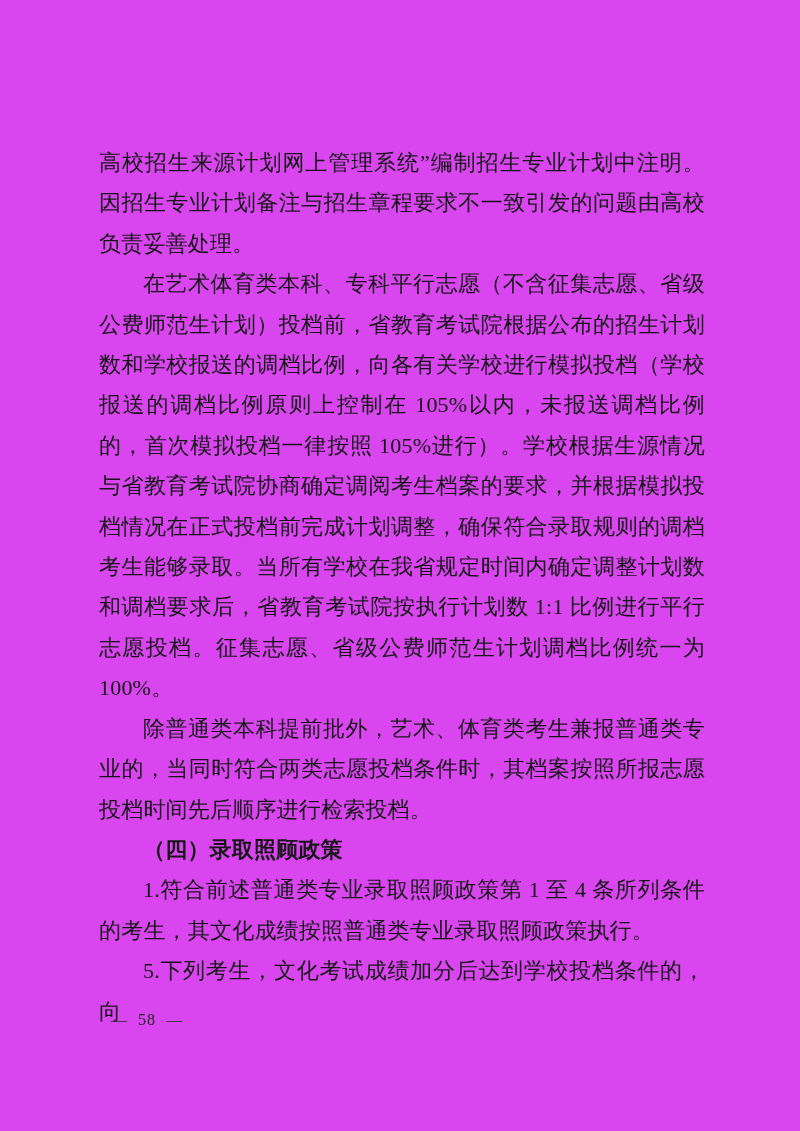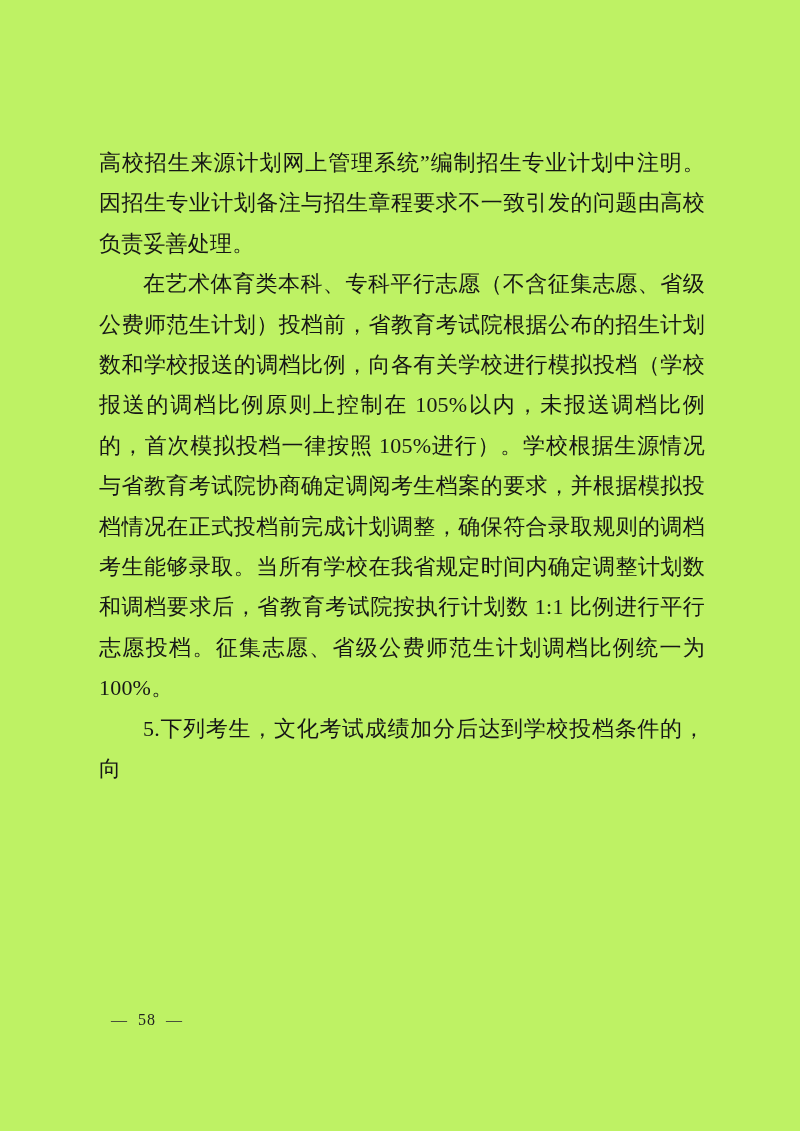--- a/index.html
+++ b/index.html
@@ -4,21 +4,21 @@
 <style>
   html, body {
     margin: 0;
     padding: 0;
     background: #ffffff;
   }
   .page {
     position: relative;
     width: 800px;
     height: 1131px;
-    background: #bef264;
+    background: #d946ef;
     overflow: hidden;
     font-family: "Liberation Serif", serif;
   }
   .text-block {
     position: absolute;
     left: 99px;
     top: 143px;
     width: 606px;
     font-size: 22px;
     line-height: 40.4px;
@@ -55,18 +55,21 @@
   }
 </style>
 </head>
 <body>
 
 <div class="page">
 
   <div class="text-block">
     <p>高校招生来源计划网上管理系统”编制招生专业计划中注明。因招生专业计划备注与招生章程要求不一致引发的问题由高校负责妥善处理。</p>
     <p class="indent">在艺术体育类本科、专科平行志愿（不含征集志愿、省级公费师范生计划）投档前，省教育考试院根据公布的招生计划数和学校报送的调档比例，向各有关学校进行模拟投档（学校报送的调档比例原则上控制在 105%以内，未报送调档比例的，首次模拟投档一律按照 105%进行）。学校根据生源情况与省教育考试院协商确定调阅考生档案的要求，并根据模拟投档情况在正式投档前完成计划调整，确保符合录取规则的调档考生能够录取。当所有学校在我省规定时间内确定调整计划数和调档要求后，省教育考试院按执行计划数 1:1 比例进行平行志愿投档。征集志愿、省级公费师范生计划调档比例统一为 100%。</p>
+    <p class="indent">除普通类本科提前批外，艺术、体育类考生兼报普通类专业的，当同时符合两类志愿投档条件时，其档案按照所报志愿投档时间先后顺序进行检索投档。</p>
+    <p class="heading">（四）录取照顾政策</p>
+    <p class="indent">1.符合前述普通类专业录取照顾政策第 1 至 4 条所列条件的考生，其文化成绩按照普通类专业录取照顾政策执行。</p>
     <p class="indent">5.下列考生，文化考试成绩加分后达到学校投档条件的，向</p>
   </div>
 
   <div class="page-footer"><span class="dash">—</span><span class="num">58</span><span class="dash">—</span></div>
 
 </div>
 
 </body></html>

